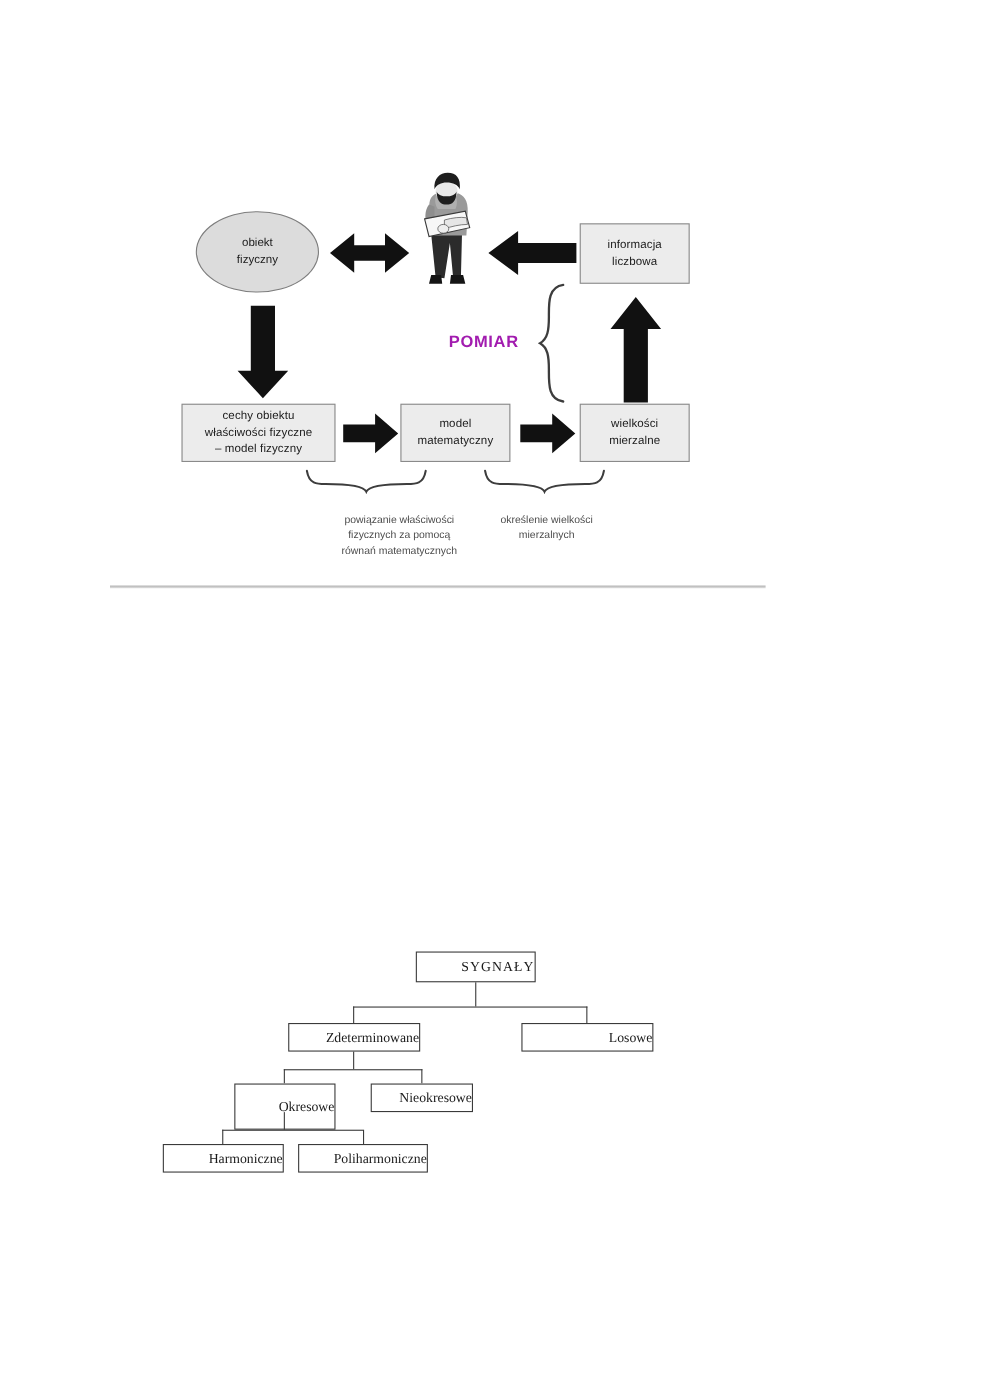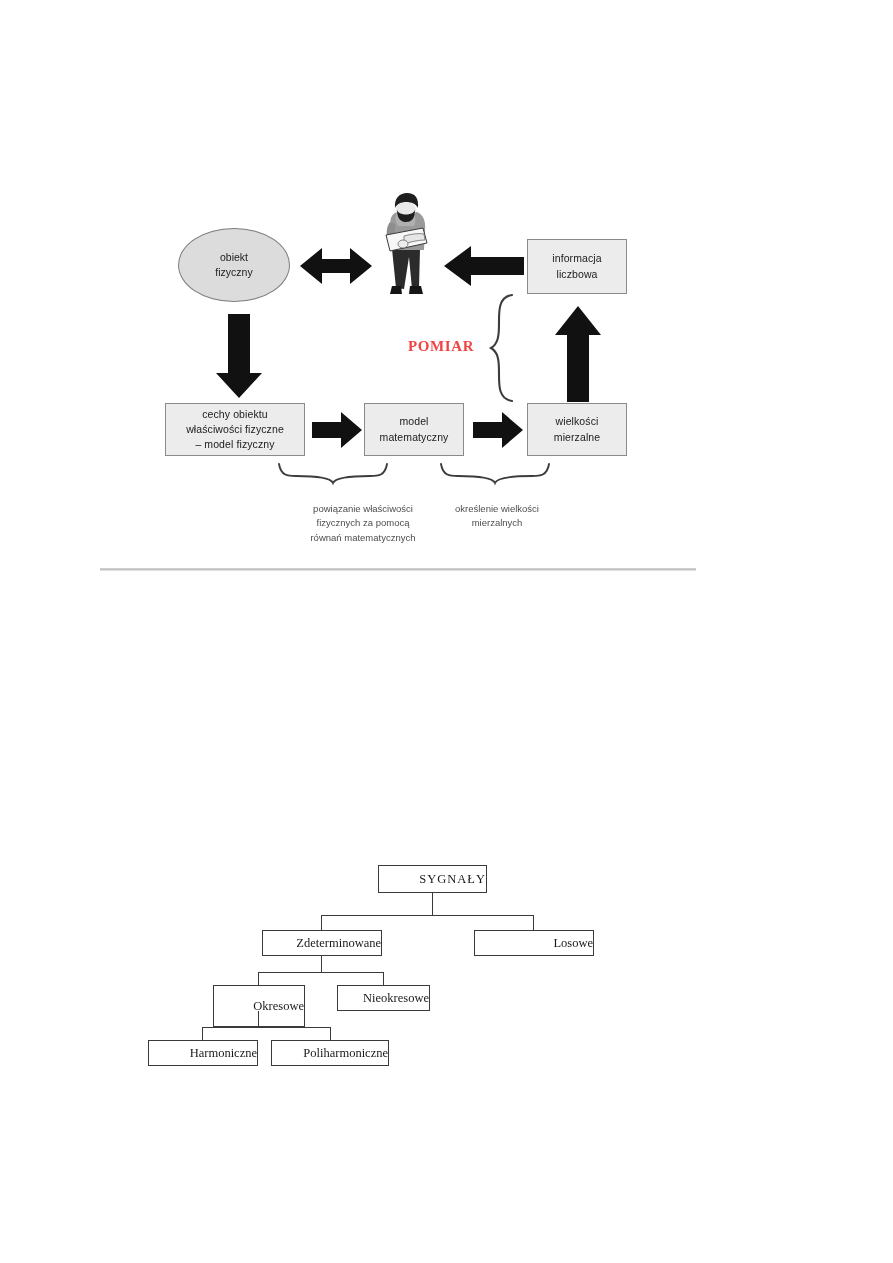--- a/index.html
+++ b/index.html
@@ -24,21 +24,20 @@
 
   
   .abs { position: absolute; }
 
   
   .fig1 {
     position: absolute;
     left: 0; top: 0;
     width: 806px;
     height: 545px;
-    margin-top: 36px;
   }
 
   .node-box {
     position: absolute;
     box-sizing: border-box;
     background: #ececec;
     border: 1px solid #8a8a8a;
     display: flex;
     align-items: center;
     justify-content: center;
@@ -61,25 +60,25 @@
     justify-content: center;
     text-align: center;
     font-family: "Liberation Sans", sans-serif;
     font-size: 10.5px;
     line-height: 1.45;
     color: #1c1c1c;
   }
 
   .pomiar-label {
     position: absolute;
-    font-family: Liberation Serif, serif;
+    font-family: Liberation Sans, sans-serif;
     font-weight: bold;
     font-size: 15px;
     letter-spacing: .6px;
-    color: #ef4444;
+    color: #a21caf;
     white-space: nowrap;
   }
 
   .caption-text {
     position: absolute;
     font-family: "Liberation Sans", sans-serif;
     font-size: 9.5px;
     line-height: 1.5;
     color: #4d4d4d;
     text-align: center;

